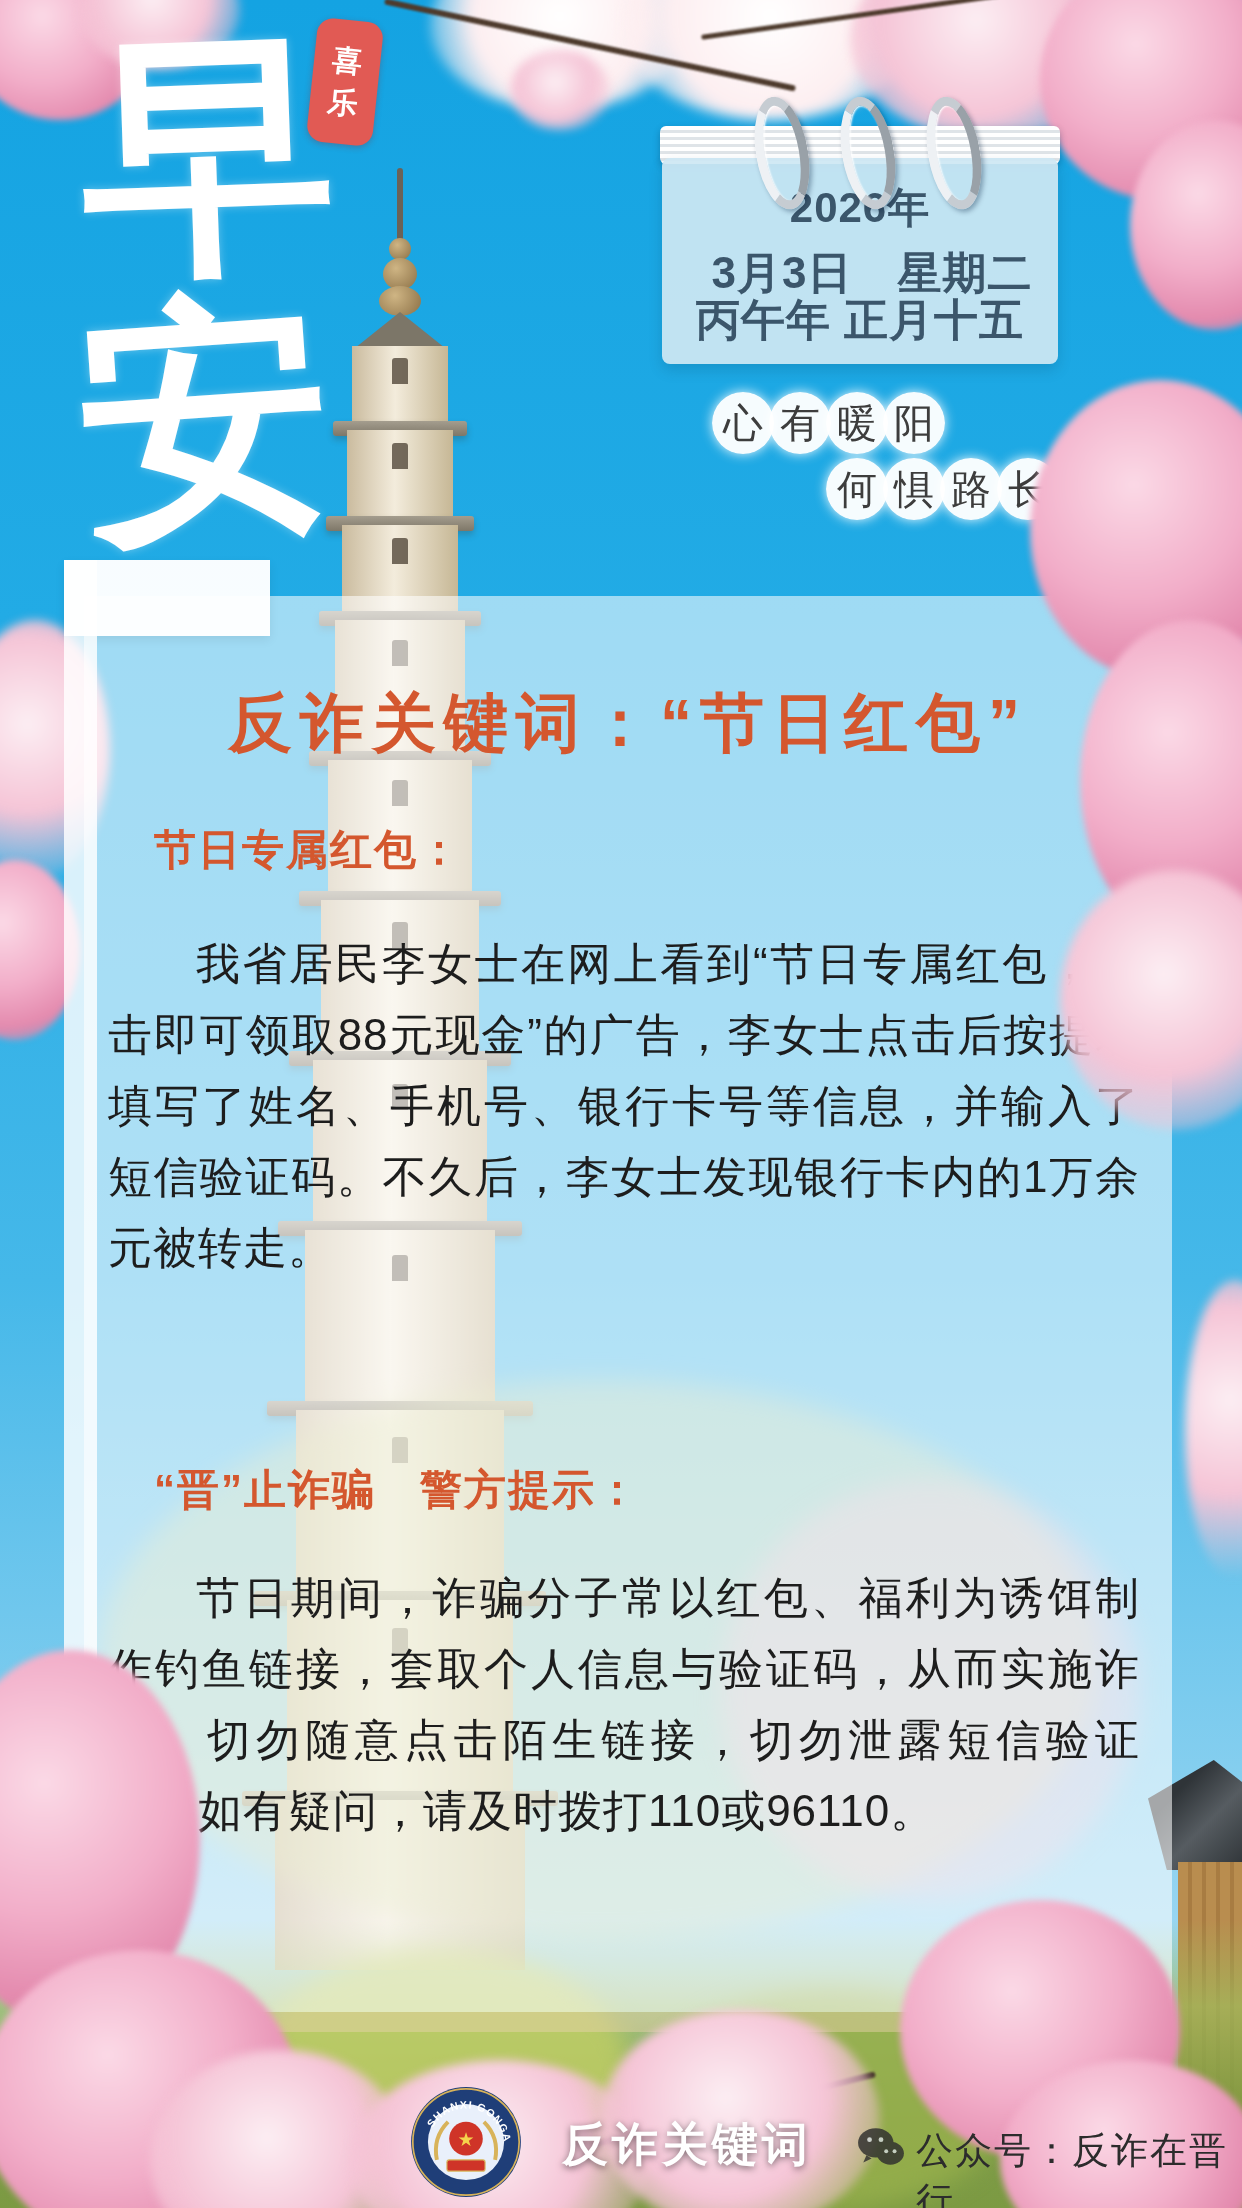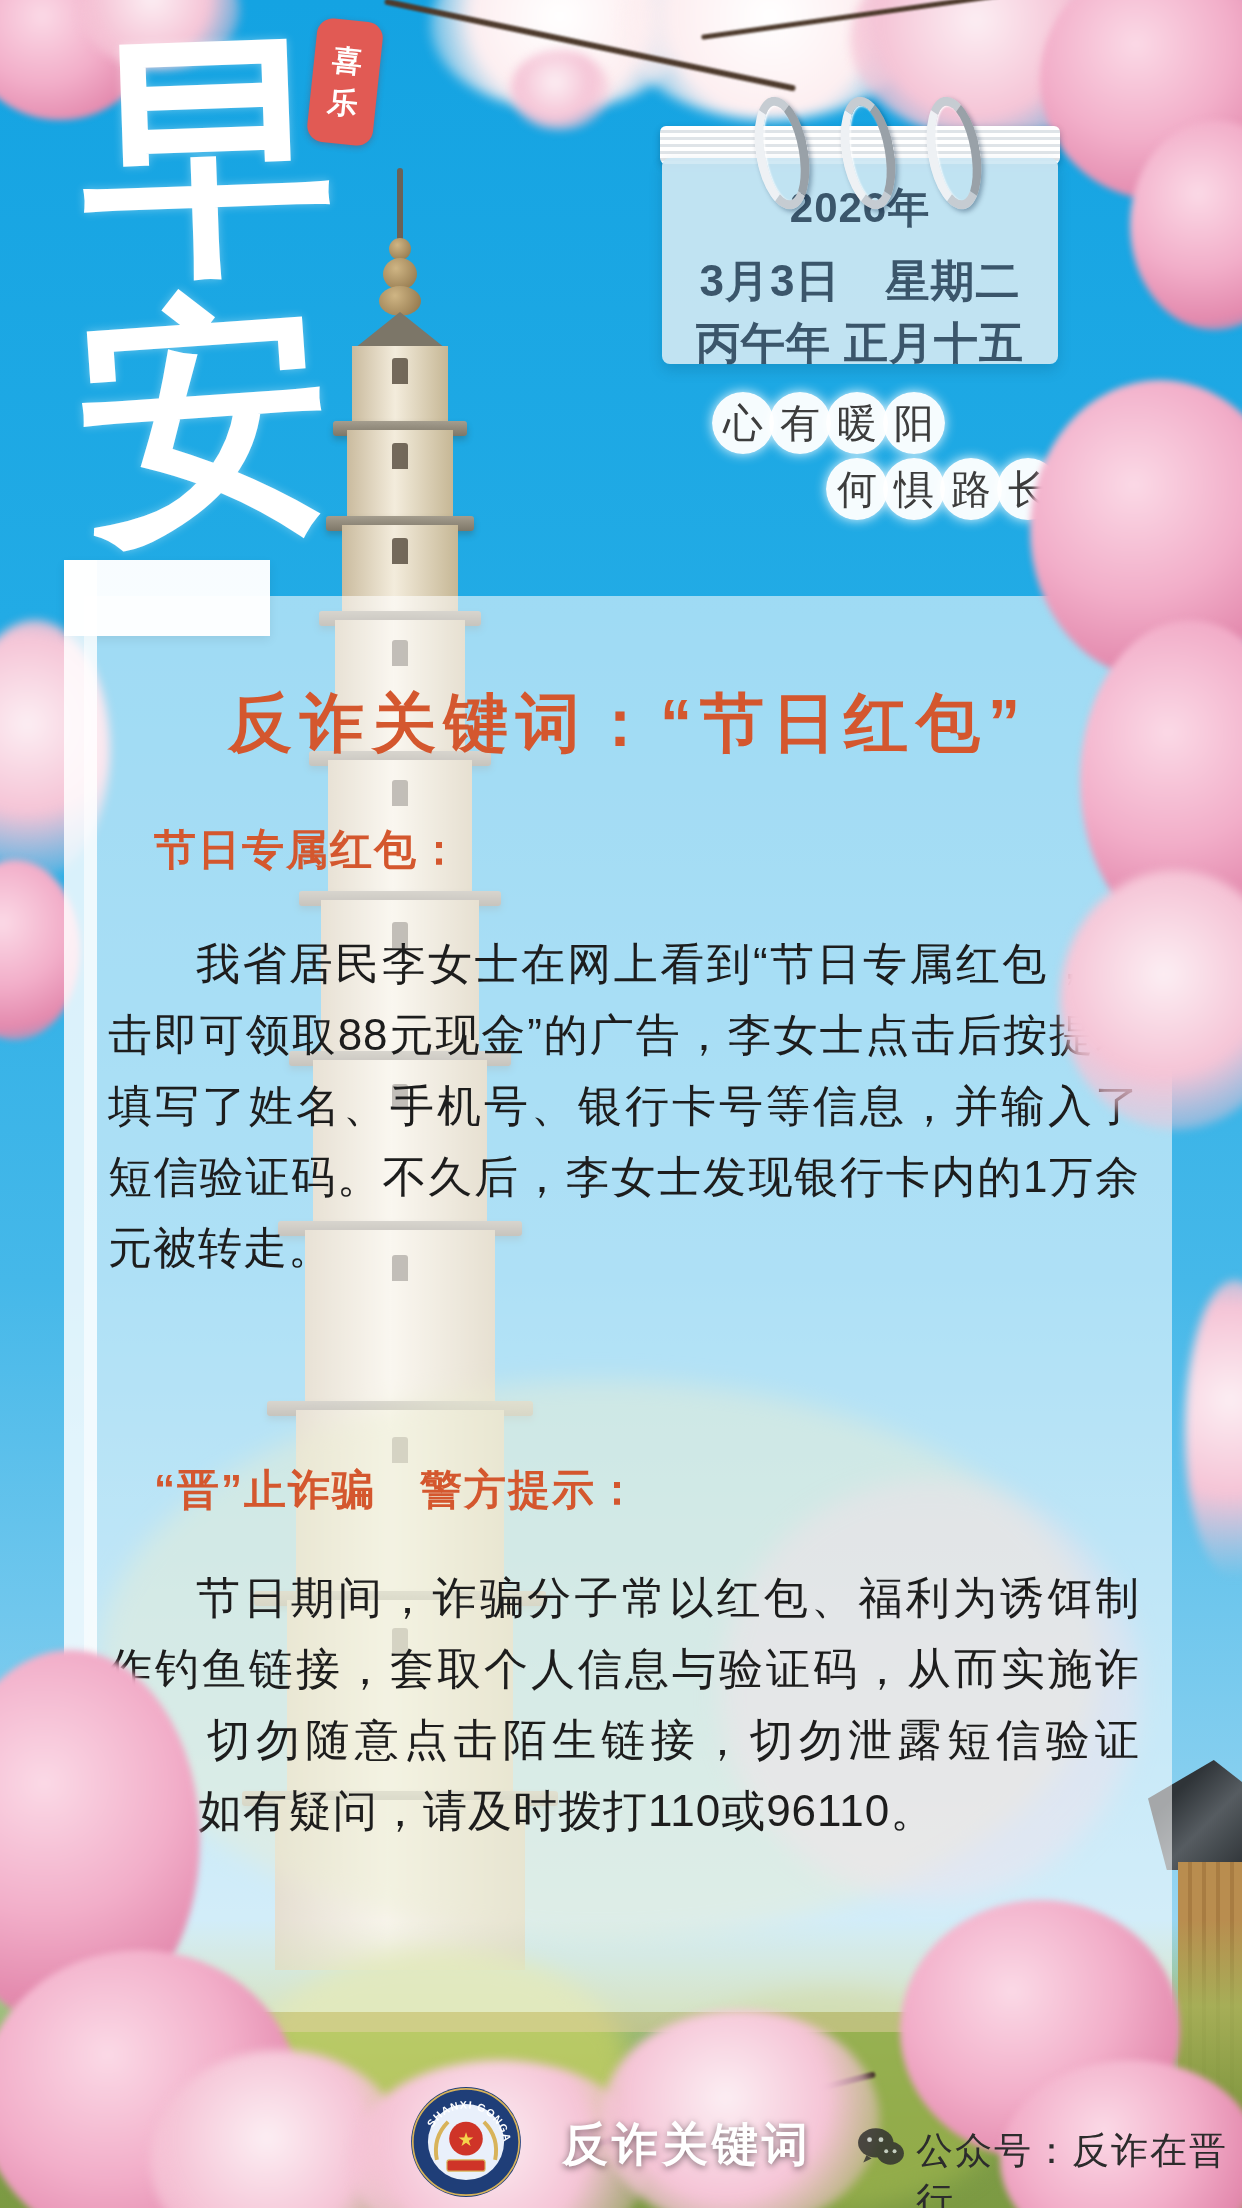--- a/index.html
+++ b/index.html
@@ -48,22 +48,22 @@
   .cal-bar{position:absolute;left:660px;top:126px;width:400px;height:38px;border-radius:6px;z-index:4;
     background:repeating-linear-gradient(180deg,#ffffff 0 4px,#dfe4e8 4px 7px);
     box-shadow:0 3px 7px rgba(0,40,70,.3);}
   .ring{position:absolute;width:34px;height:96px;border-radius:50%;z-index:5;transform:rotate(-10deg);
     border:9px solid #c6ccd2;border-left-color:#eef1f4;border-right-color:#99a1a8;
     box-shadow:2px 3px 5px rgba(0,30,60,.35), inset 1px 1px 2px #fff;}
   .cal-card{position:absolute;left:662px;top:158px;width:396px;height:206px;border-radius:8px;z-index:4;
     background:rgba(205,231,243,.93);box-shadow:0 6px 14px rgba(0,60,90,.18);}
   .cal-line{position:absolute;left:0;width:100%;text-align:center;color:#3b566b;font-weight:bold;letter-spacing:1px;}
   .cl1{top:22px;font-size:42px;}
-  .cl2{top:94px;font-size:44px;}
-  .cl3{top:156px;font-size:44px;}
+  .cl2{top:86px;font-size:44px;padding-left:12px;}
+  .cl3{top:133px;font-size:44px;}
   
   .motto{position:absolute;z-index:4;white-space:nowrap;}
   .motto span{display:inline-block;width:62px;height:62px;margin-right:-5px;border-radius:50%;
     background:rgba(255,255,255,.96);box-shadow:0 0 12px rgba(255,255,255,.9);
     text-align:center;line-height:62px;font-size:40px;color:#3d3d3d;font-weight:500;}
   
   .corner-block{position:absolute;left:64px;top:560px;width:206px;height:76px;background:rgba(255,255,255,.97);
     z-index:6;box-shadow:0 4px 10px rgba(0,0,0,.07);}
   .corner-strip{position:absolute;left:64px;top:560px;width:33px;height:1452px;background:rgba(255,255,255,.82);z-index:6;}
   .panel{position:absolute;left:84px;top:596px;width:1088px;height:1416px;background:rgba(255,255,255,.57);z-index:5;}

